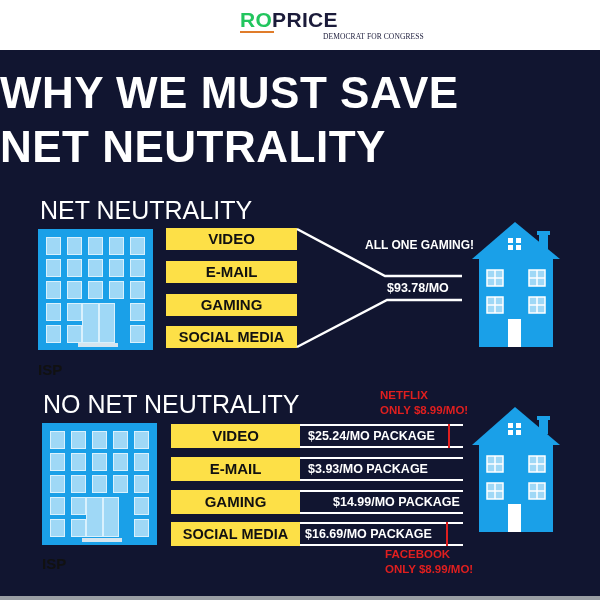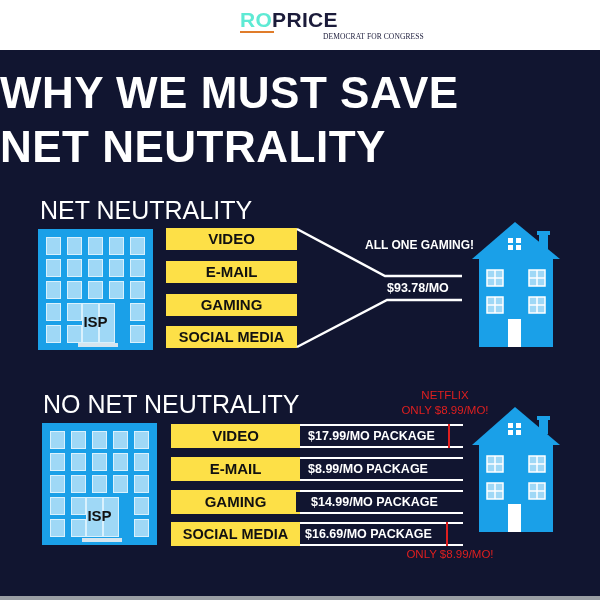--- a/index.html
+++ b/index.html
@@ -2,37 +2,37 @@
 <html><head>
 <meta charset="utf-8">
 <style>
   * { box-sizing: border-box; margin: 0; padding: 0; }
   html, body { width: 600px; height: 600px; overflow: hidden; background: #111530; }
   body { position: relative; font-family: "Liberation Sans", "DejaVu Sans", sans-serif; }
   .abs { position: absolute; }
   .header { left: 0; top: 0; width: 600px; height: 50px; background: #fff; }
   .logo { left: 240px; top: 9px; width: 130px; height: 34px; }
   .logo-main { font-weight: bold; font-size: 21px; letter-spacing: 0.3px; line-height: 22px; }
-  .logo-ro { color: #5eead4; }
+  .logo-ro { color: #22c55e; }
   .logo-kh { color: #1b1b3a; }
   .logo-ul { left: 0; top: 22px; width: 34px; height: 2px; background: #e07c2a; }
   .logo-sub { left: 35px; top: 23px; font-family: "Liberation Serif", serif; font-size: 7.5px; color: #1b1b3a; letter-spacing: 0.1px; white-space: nowrap; padding-left: 48px; }
   .main { left: 0; top: 50px; width: 600px; height: 546px; background: #111530; }
   .footer-strip { left: 0; top: 596px; width: 600px; height: 4px; background: #9a9ea4; }
   .title { left: 0; width: 600px; text-align: left; color: #fff; font-weight: bold; font-size: 44px; letter-spacing: 0.5px; line-height: 50px; }
   .section-h { color: #fff; font-size: 25px; line-height: 28px; white-space: nowrap; }
   .label-box { background: #fde047; color: #111; font-weight: bold; text-align: center; white-space: nowrap; }
   .bldg { background: #1aa0e8; }
   .win { position: absolute; width: 15px; height: 18px; background: #9fd8f6; border: 1.5px solid #d9f1fd; }
   .door { position: absolute; left: 44px; width: 33px; height: 40px; background: #9fd8f6; border: 1.5px solid #d9f1fd; }
   .door-line { position: absolute; left: 15px; top: 0; width: 1.5px; height: 100%; background: #d9f1fd; }
-  .isp { position: absolute; left: 0; width: 100%; text-align: center; font-weight: bold; font-size: 15px; color: #111; }
+  .isp { position: absolute; left: 0; width: 100%; text-align: left; font-weight: bold; font-size: 15px; color: #111; margin-top: 48px; }
   .steps { position: absolute; left: 40px; width: 40px; height: 4px; background: #d7e5ee; }
   .white-text { color: #fff; font-weight: bold; font-size: 12px; white-space: nowrap; }
-  .red-text { color: #e01f1f; font-weight: normal; font-size: 11.5px; text-align: center; white-space: nowrap; line-height: 15px; }
+  .red-text { color: #e01f1f; font-weight: bold; font-size: 11.5px; text-align: left; white-space: nowrap; line-height: 15px; }
   .pkg-line { background: #fff; height: 2px; }
   .pkg-price { background: #111530; color: #fff; font-weight: bold; font-size: 12.5px; white-space: nowrap; }
   .red-mark { width: 2px; background: #e01f1f; }
 </style>
 </head>
 <body>
 
 <div class="abs header"></div>
 <div class="abs logo">
   <div class="logo-main">
@@ -151,44 +151,45 @@
 
 <div class="abs red-text" style="left:380px; top:388px; width:130px;">
   <div>NETFLIX</div>
   <div>ONLY $8.99/MO!</div>
 </div>
 
 <div class="abs" style="left:171px; top:424px; width:292px; height:24px;">
   <div class="abs pkg-line" style="left:0; top:0; width:292px;"></div>
   <div class="abs pkg-line" style="left:0; top:22px; width:292px;"></div>
   <div class="abs label-box" style="left:0; top:0; width:129px; height:24px; font-size:15px; line-height:24px;">VIDEO</div>
-  <div class="abs pkg-price" style="left:129px; top:2px; width:155px; height:20px; line-height:20px; padding-left:8px;">$17.99/MO PACKAGE</div>
+  <div class="abs pkg-price" style="left:129px; top:2px; width:155px; height:20px; line-height:20px; padding-left:8px;">$25.24/MO PACKAGE</div>
   <div class="abs red-mark" style="left:277px; top:0; height:24px;"></div>
 </div>
 <div class="abs" style="left:171px; top:457px; width:292px; height:24px;">
   <div class="abs pkg-line" style="left:0; top:0; width:292px;"></div>
   <div class="abs pkg-line" style="left:0; top:22px; width:292px;"></div>
   <div class="abs label-box" style="left:0; top:0; width:129px; height:24px; font-size:15px; line-height:24px;">E-MAIL</div>
-  <div class="abs pkg-price" style="left:129px; top:2px; width:155px; height:20px; line-height:20px; padding-left:8px;">$8.99/MO PACKAGE</div>
+  <div class="abs pkg-price" style="left:129px; top:2px; width:155px; height:20px; line-height:20px; padding-left:8px;">$3.93/MO PACKAGE</div>
 </div>
 <div class="abs" style="left:171px; top:490px; width:292px; height:24px;">
   <div class="abs pkg-line" style="left:0; top:0; width:292px;"></div>
   <div class="abs pkg-line" style="left:0; top:22px; width:292px;"></div>
   <div class="abs label-box" style="left:0; top:0; width:129px; height:24px; font-size:15px; line-height:24px;">GAMING</div>
-  <div class="abs pkg-price" style="left:125px; top:2px; width:155px; height:20px; line-height:20px; padding-left:15px;">$14.99/MO PACKAGE</div>
+  <div class="abs pkg-price" style="left:147px; top:2px; width:155px; height:20px; line-height:20px; padding-left:15px;">$14.99/MO PACKAGE</div>
 </div>
 <div class="abs" style="left:171px; top:522px; width:292px; height:24px;">
   <div class="abs pkg-line" style="left:0; top:0; width:292px;"></div>
   <div class="abs pkg-line" style="left:0; top:22px; width:292px;"></div>
   <div class="abs label-box" style="left:0; top:0; width:129px; height:24px; font-size:14.5px; line-height:24px;">SOCIAL MEDIA</div>
   <div class="abs pkg-price" style="left:129px; top:2px; width:155px; height:20px; line-height:20px; padding-left:5px;">$16.69/MO PACKAGE</div>
   <div class="abs red-mark" style="left:275px; top:0; height:24px;"></div>
 </div>
 
 <div class="abs red-text" style="left:385px; top:547px; width:130px;">
+  <div>FACEBOOK</div>
   <div>ONLY $8.99/MO!</div>
 </div>
 
 <svg class="abs" style="left:470px; top:405px;" width="92" height="130" viewBox="0 0 92 130">
   <rect x="69" y="13" width="9" height="16" fill="#1aa0e8"></rect>
   <rect x="67" y="11" width="13" height="4" fill="#1aa0e8"></rect>
   <polygon points="45,2 2,40 90,40" fill="#1aa0e8"></polygon>
   <rect x="9" y="40" width="74" height="87" fill="#1aa0e8"></rect>
   <g fill="#fff">
       <rect x="38" y="18" width="5" height="5"></rect>

